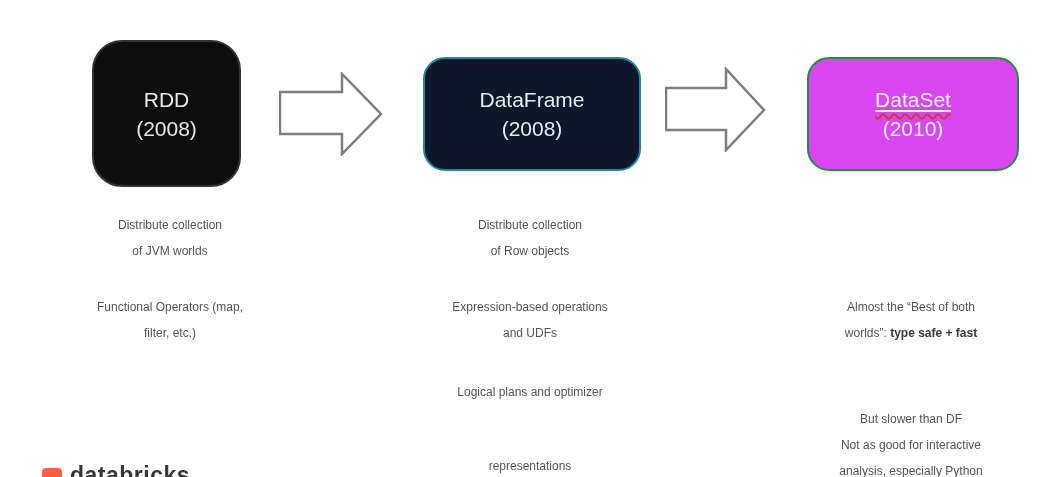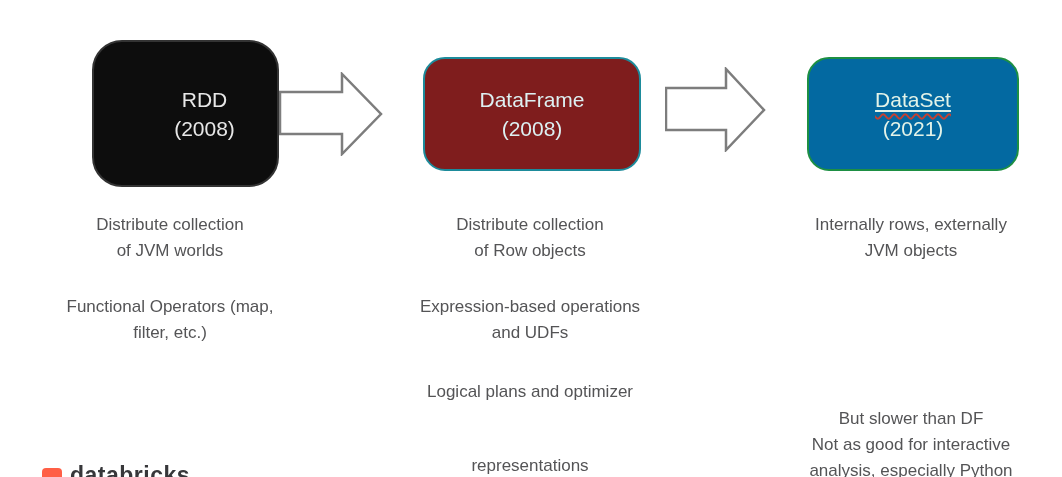--- a/index.html
+++ b/index.html
@@ -27,32 +27,31 @@
     font-size: 21px;
     line-height: 29px;
     font-weight: 400;
   }
   .box-rdd {
     left: 92px; top: 40px; width: 145px; height: 143px;
     background: #0d0d0d;
     border: 2px solid #333333;
     border-radius: 30px;
     color: #e7e7e7;
-    padding-left: 38px;
   }
   .box-dataframe {
     left: 423px; top: 57px; width: 214px; height: 110px;
-    background: #7f1d1d;
+    background: #0f172a;
     border: 2px solid #1d8b9b;
     border-radius: 22px;
     color: #ddf0f2;
   }
   .box-dataset {
     left: 807px; top: 57px; width: 208px; height: 110px;
-    background: #0369a1;
+    background: #d946ef;
     border: 2px solid #1d8f43;
     border-radius: 22px;
     color: #e3f3e8;
   }
   
   .wavy-wrap {
     text-decoration: underline wavy #c8402f;
     text-decoration-thickness: 1.5px;
     text-underline-offset: 6px;
   }
@@ -68,21 +67,21 @@
   .arrow-1 { left: 279px; top: 72px; }
   .arrow-2 { left: 665px; top: 67px; }
 
   
   .col {
     position: absolute;
     top: 0;
     height: 100%;
     text-align: center;
     color: #545456;
-    font-size: 17px;
+    font-size: 12px;
     line-height: 26px;
     text-decoration: underline;
   }
   .col-rdd      { left: 25px;  width: 290px; }
   .col-dataframe{ left: 385px; width: 290px; }
   .col-dataset  { left: 766px; width: 290px; }
   .para { position: absolute; left: 0; right: 0; margin: 0; }
   .p-top-1 { top: 212px; }
   .p-top-2 { top: 294px; }
   .p-top-3 { top: 379px; }
@@ -133,21 +132,21 @@
   </div>
 
   <svg class="flow-arrow arrow-2" width="101" height="85" viewBox="0 0 101 85">
     <polygon points="1,21 61,21 61,2 99,43 61,83 61,63 1,63" fill="#ffffff" stroke="#7d7d7d" stroke-width="2.5" stroke-linejoin="miter"></polygon>
   </svg>
 
   <div class="flow-box box-dataset">
     <div>
       <span class="wavy-wrap"><span class="solid-underline">DataSet</span></span>
     </div>
-    <div>(2021)</div>
+    <div>(2010)</div>
   </div>
 
   <div class="col col-rdd">
     <p class="para p-top-1">
       <span>Distribute collection</span><br>
       <span>of JVM worlds</span>
     </p>
     <p class="para p-top-2">
       <span>Functional Operators (map,</span><br>
       <span>filter, etc.)</span>
@@ -166,23 +165,23 @@
     <p class="para p-top-3">
       <span>Logical plans and optimizer</span>
     </p>
     <p class="para p-top-4">
       <br>
       <span>representations</span>
     </p>
   </div>
 
   <div class="col col-dataset">
-    <p class="para p-top-1">
-      <span>Internally rows, externally</span><br>
-      <span>JVM objects</span>
+    <p class="para p-top-2">
+      <span>Almost the “Best of both</span><br>
+      <span>worlds”: </span><strong>type safe + fast</strong>
     </p>
     <p class="para p-top-3">
       <span>But slower than DF</span><br>
       <span>Not as good for interactive</span><br>
       <span>analysis, especially Python</span>
     </p>
   </div>
 
   <div class="footer-logo">
     <span class="logo-mark"></span>

